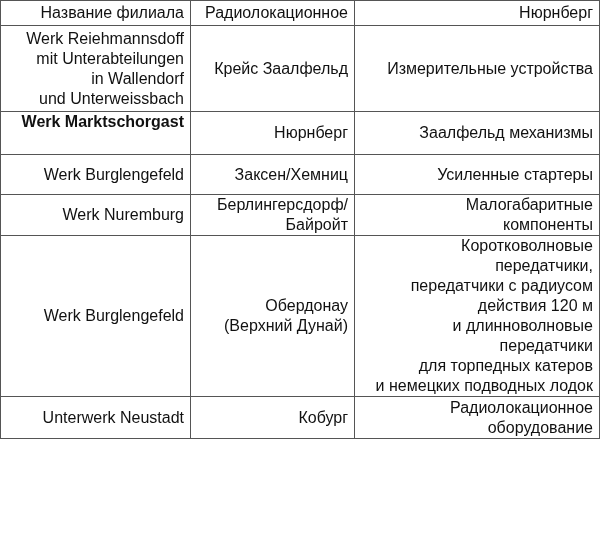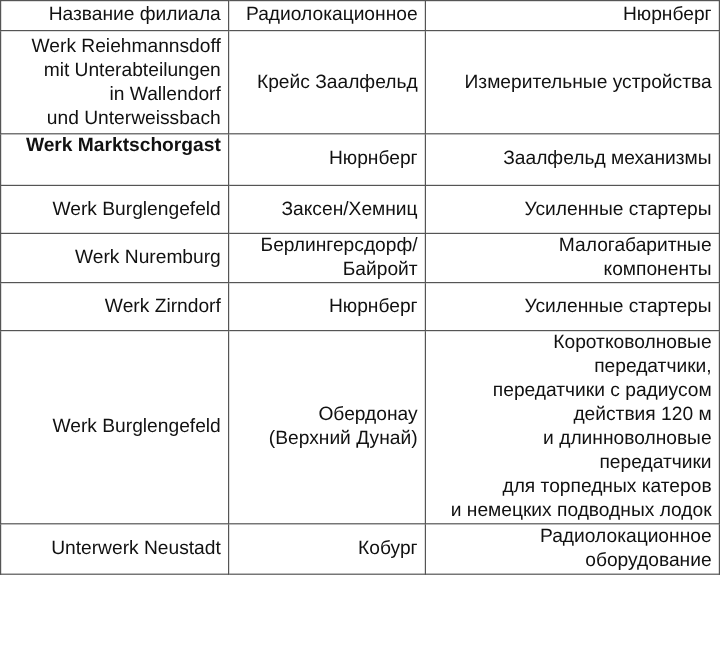--- a/index.html
+++ b/index.html
@@ -56,25 +56,20 @@
       <td>Заксен/Хемниц</td>
       <td>Усиленные стартеры</td>
     </tr>
     <tr style="height:33px">
       <td>Werk Nuremburg</td>
       <td>Берлингерсдорф/
 Байройт</td>
       <td>Малогабаритные
 компоненты</td>
     </tr>
-    <tr style="height:40px">
-      <td>Werk Zirndorf</td>
-      <td>Нюрнберг</td>
-      <td>Усиленные стартеры</td>
-    </tr>
     <tr style="height:147px">
       <td>Werk Burglengefeld</td>
       <td>Обердонау
 (Верхний Дунай)</td>
       <td>Коротковолновые передатчики,
 передатчики с радиусом
 действия 120 м
 и длинноволновые
 передатчики
 для торпедных катеров

